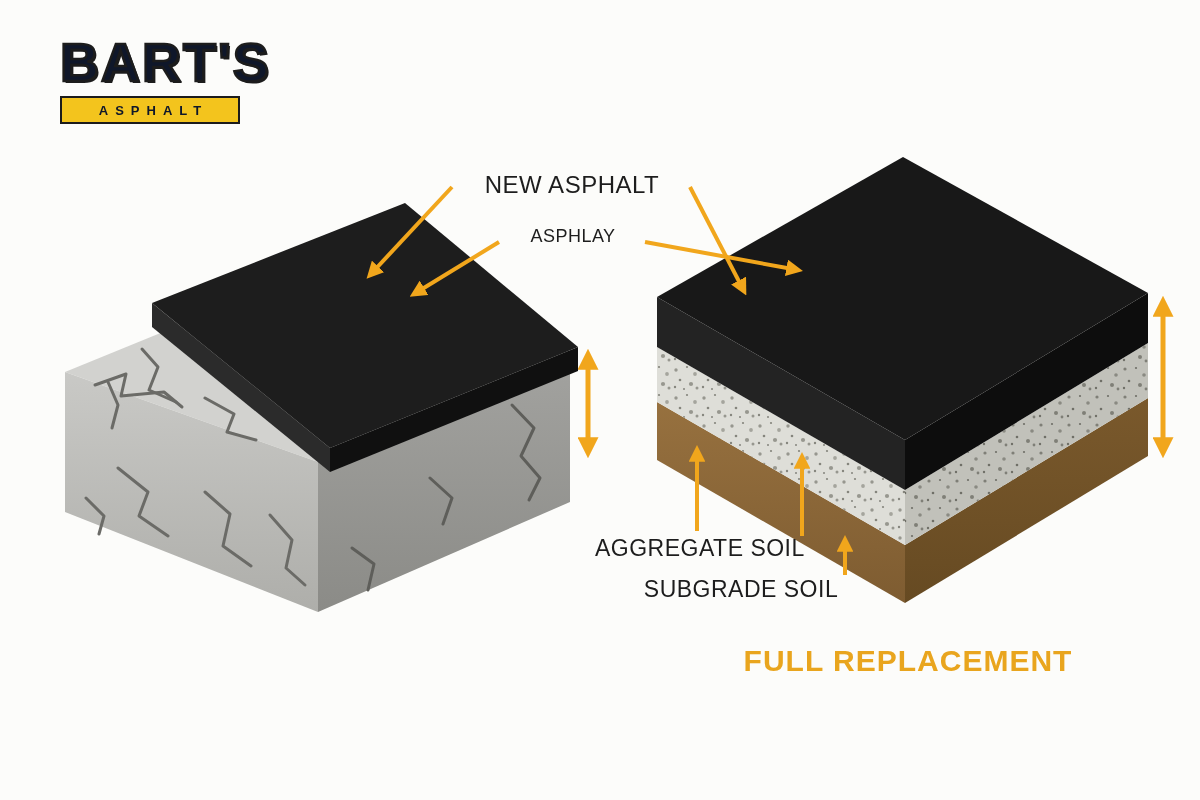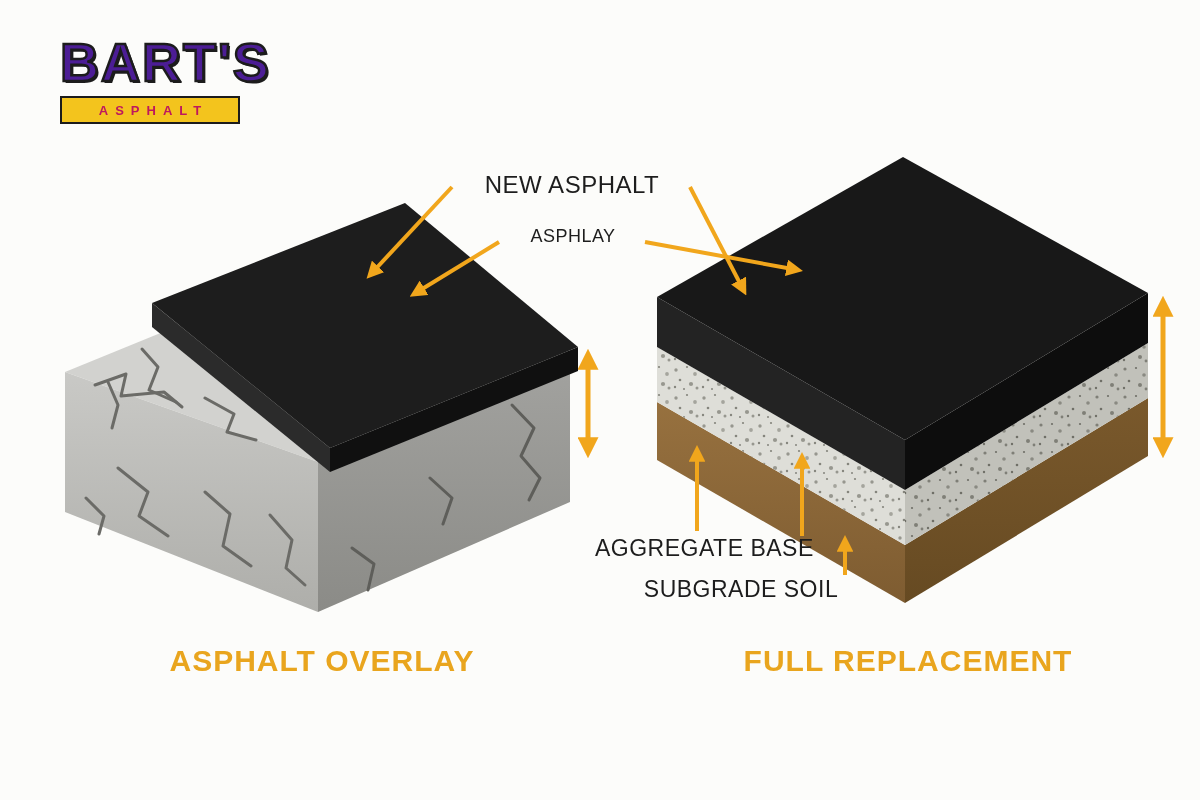--- a/index.html
+++ b/index.html
@@ -11,30 +11,30 @@
   .callout{
     position:absolute;font-weight:normal;font-size:23px;color:#1d1d1d;
     letter-spacing:.5px;white-space:nowrap;text-align:center;
   }
   .caption{
     position:absolute;font-weight:bold;font-size:30px;color:#E9A51E;
     letter-spacing:1px;white-space:nowrap;text-align:center;
   }
   .logo{position:absolute;left:60px;top:34px;}
   .logo-name{
-    font-weight:900;font-size:54px;line-height:56px;color:#4c1d95;
+    font-weight:900;font-size:54px;line-height:56px;color:#0f172a;
     letter-spacing:2px;-webkit-text-stroke:2.5px #1c1c1c;
     text-shadow:2px 2px 0 #1c1c1c;
   }
   .logo-box{
     margin-top:6px;width:176px;height:24px;background:#F3C41D;
     border:2px solid #1b1b1b;display:flex;align-items:center;justify-content:center;
   }
   .logo-box span{
-    font-weight:bold;font-size:13px;letter-spacing:7px;color:#be185d;
+    font-weight:bold;font-size:13px;letter-spacing:7px;color:#0f172a;
     padding-left:7px; 
     text-align:center;
   }
 </style>
 </head>
 <body>
 
 <div class="stage">
 
   <svg width="1200" height="800" viewBox="0 0 1200 800">
@@ -144,21 +144,20 @@
     <div class="logo-name">BART'S</div>
     <div class="logo-box">
       <span>ASPHALT</span>
     </div>
   </div>
 
   <div class="callout" style="left:458px;top:171px;width:228px;font-size:24px;">NEW ASPHALT</div>
 
   <div class="callout" style="left:503px;top:226px;width:140px;font-size:18px;">ASPHLAY</div>
 
-  <div class="callout" style="left:595px;top:535px;width:200px;">AGGREGATE BASE</div>
+  <div class="callout" style="left:595px;top:535px;width:200px;">AGGREGATE SOIL</div>
 
   <div class="callout" style="left:641px;top:576px;width:200px;">SUBGRADE SOIL</div>
 
-  <div class="caption" style="left:150px;top:644px;width:344px;">ASPHALT OVERLAY</div>
 
   <div class="caption" style="left:728px;top:644px;width:360px;">FULL REPLACEMENT</div>
 
 </div>
 
 </body></html>

